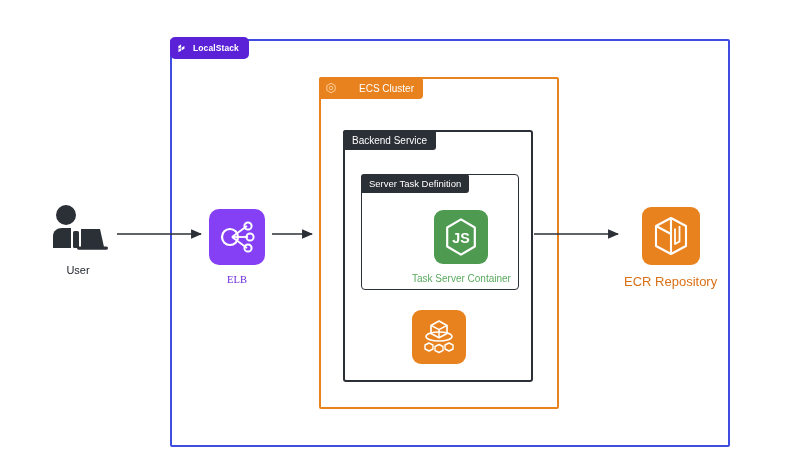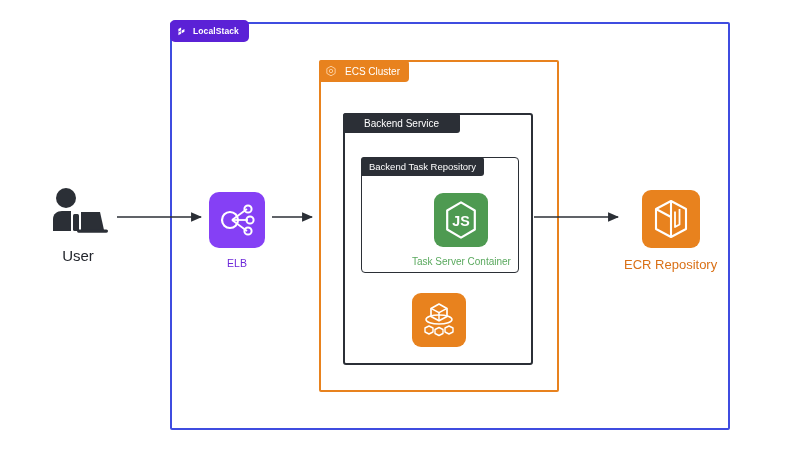--- a/index.html
+++ b/index.html
@@ -12,20 +12,21 @@
     height: 450px;
     position: relative;
     overflow: hidden;
     font-family: "Liberation Sans", sans-serif;
     -webkit-font-smoothing: antialiased;
   }
   .canvas {
     position: absolute;
     inset: 0;
     background: #ffffff;
+    margin-top: 17px;
   }
 
   
   .localstack-box {
     position: absolute;
     left: 170px;
     top: 22px;
     width: 560px;
     height: 408px;
     border: 2px solid #3f4ce0;
@@ -67,21 +68,21 @@
     box-sizing: border-box;
     background: transparent;
   }
   .ecs-tab {
     position: absolute;
     left: 319px;
     top: 60px;
     height: 22px;
     display: flex;
     align-items: center;
-    gap: 8px;
+    gap: 22px;
     padding: 0 9px 0 6px;
     background: #e8821e;
     border-radius: 4px 4px 4px 0;
     box-sizing: border-box;
     z-index: 6;
   }
   .ecs-tab .ecs-label {
     color: #ffffff;
     font-size: 10px;
     white-space: nowrap;
@@ -99,21 +100,21 @@
     box-sizing: border-box;
     background: transparent;
   }
   .svc-tab {
     position: absolute;
     left: 343px;
     top: 113px;
     height: 20px;
     display: flex;
     align-items: center;
-    padding: 0 21px;
+    padding: 0 9px;
     background: #2b2f36;
     border-radius: 3px 3px 3px 0;
     box-sizing: border-box;
     z-index: 6;
   }
   .svc-tab .svc-label {
     color: #ffffff;
     font-size: 10px;
     white-space: nowrap;
   }
@@ -171,26 +172,26 @@
     white-space: nowrap;
     text-align: center;
   }
 
   
   .user-node { left: 46px; top: 185px; }
   .user-glyph {
     width: 64px; height: 52px;
     display: flex; align-items: center; justify-content: center;
   }
-  .user-caption { color: #23262d; font-size: 15px; margin-top: 10px; }
+  .user-caption { color: #23262d; font-size: 11px; margin-top: 10px; }
 
   
   .elb-node { left: 209px; top: 192px; }
   .elb-tile { background: #8540f5; }
-  .elb-caption { color: #6d28d9; }
+  .elb-caption { color: #6d28d9; font-family: Liberation Serif, serif; }
 
   
   .nodejs-node { left: 412px; top: 193px; }
   .nodejs-tile { background: #4e9a51; border-radius: 9px; width: 54px; height: 54px; }
   .nodejs-caption { color: #5aa95e; font-size: 10px; }
 
   
   .task-icon-node { left: 412px; top: 293px; }
   .task-icon-tile { background: #e8821e; width: 54px; height: 54px; border-radius: 9px; }
 
@@ -249,21 +250,21 @@
     <span class="ecs-label">ECS Cluster</span>
   </div>
 
   <div class="svc-box"></div>
   <div class="svc-tab">
     <span class="svc-label">Backend Service</span>
   </div>
 
   <div class="task-box"></div>
   <div class="task-tab">
-    <span class="task-label">Backend Task Repository</span>
+    <span class="task-label">Server Task Definition</span>
   </div>
 
   <div class="node user-node">
     <div class="user-glyph">
       <svg width="62" height="50" viewBox="0 0 62 50" aria-hidden="true">
         <circle cx="19" cy="12" r="10" fill="#2b2f36"></circle>
         <path d="M6 45 L6 33 C6 28 10 25 15 25 L24 25 L24 45 Z" fill="#2b2f36"></path>
         <rect x="26" y="28" width="6" height="17" rx="1.5" fill="#2b2f36"></rect>
         <path d="M34 26 L53 26 L57 44 L34 44 Z" fill="#2b2f36"></path>
         <rect x="30" y="43.5" width="31" height="3.2" rx="1.6" fill="#2b2f36"></rect>

